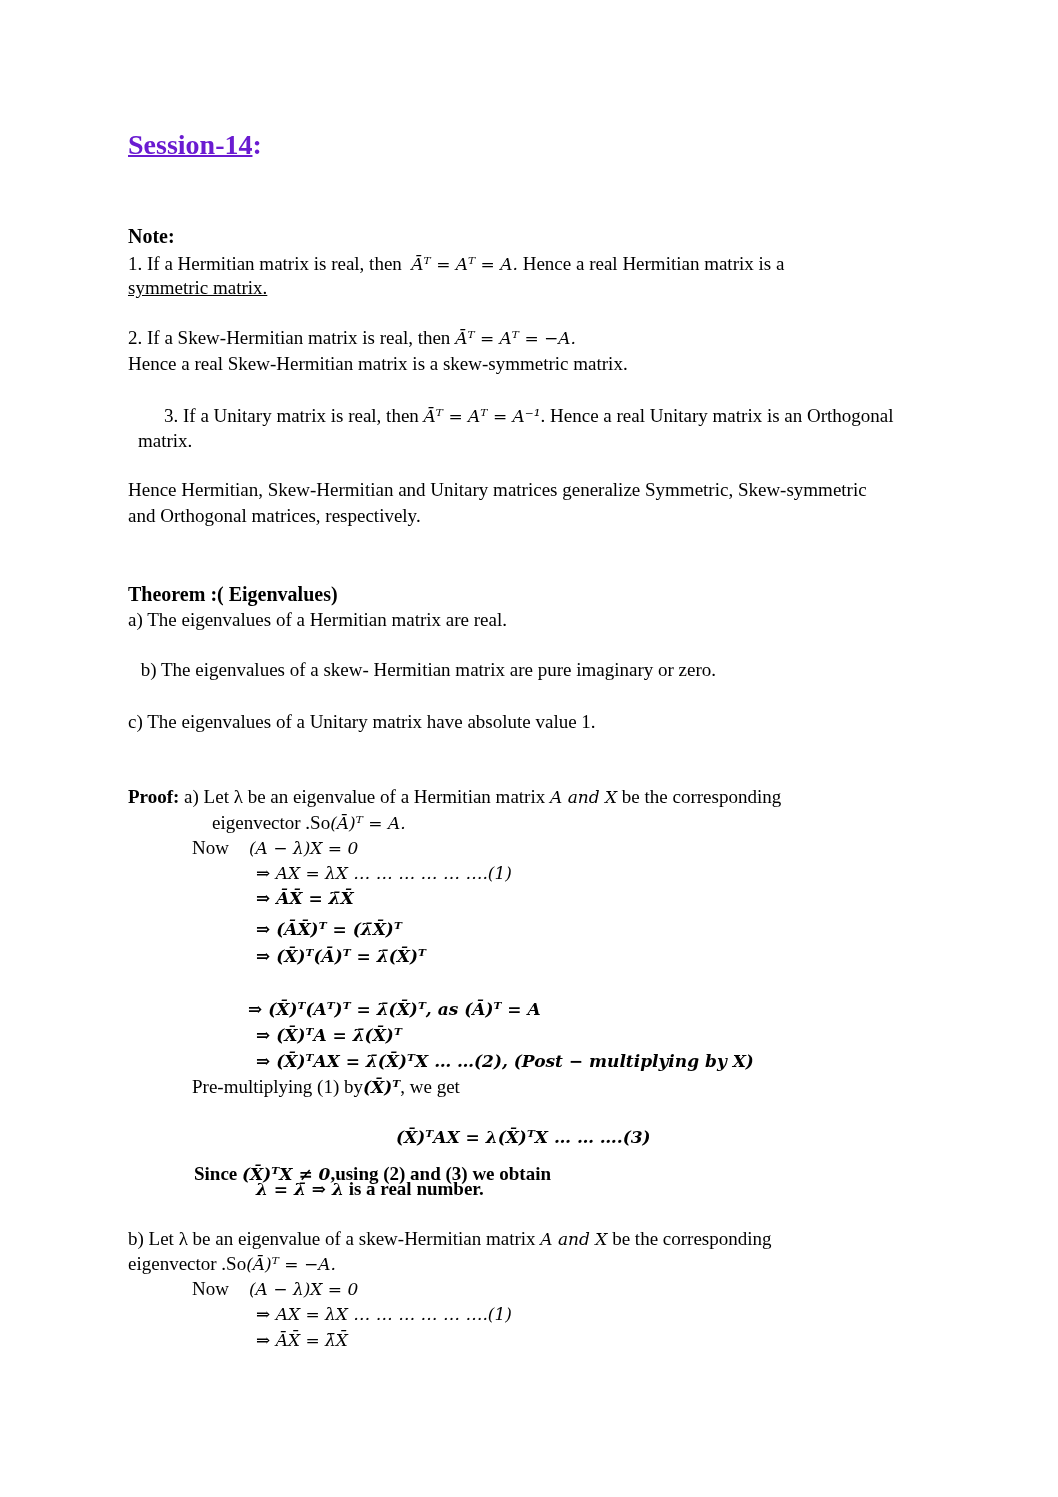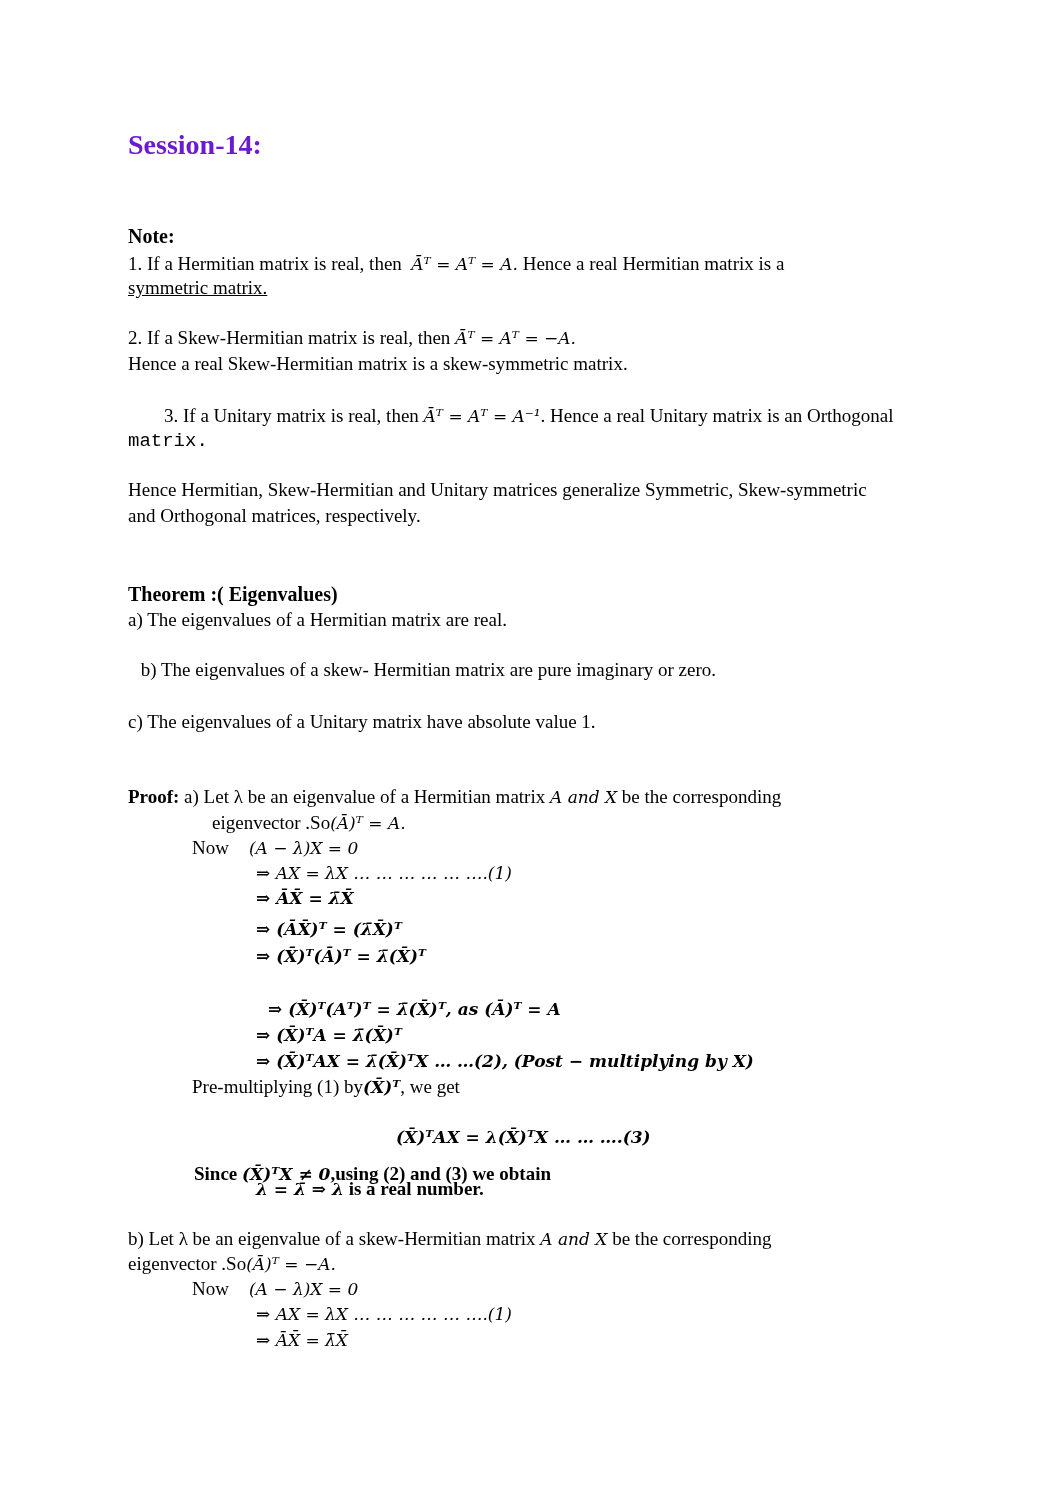--- a/index.html
+++ b/index.html
@@ -1,58 +1,58 @@
 <!DOCTYPE html>
 <html><head>
 <meta charset="utf-8">
 <style>
   html, body { margin: 0; padding: 0; background: #ffffff; }
   body { width: 1058px; height: 1497px; position: relative; overflow: hidden;
          font-family: "Liberation Serif", serif; color: #000; }
   .ln { position: absolute; white-space: nowrap; font-size: 19px; line-height: 22px; }
   .title { position: absolute; left: 128px; top: 128px; font-size: 28px; font-weight: bold;
            color: #6a1bd1; line-height: 34px; }
-  .title .u { text-decoration-thickness: 2px; }
+  .title .u { text-decoration: underline; text-decoration-thickness: 2px; }
   .h { position: absolute; font-size: 20px; font-weight: bold; line-height: 32px; }
   .m { font-family: "DejaVu Serif", serif; font-style: italic; font-size: 17px; }
   .mb { font-family: "DejaVu Serif", serif; font-style: italic; font-weight: bold; font-size: 17px; }
   .b { font-weight: bold; }
 </style>
 </head>
 <body>
 
 <div class="title"><span class="u">Session-14</span><span>:</span></div>
 
 <div class="h" style="left:128px;top:220px;">Note:</div>
 
 <div class="ln" style="left:128px;top:253px;"><span>1. If a Hermitian matrix is real, then</span>&nbsp;&nbsp;<span class="m">Āᵀ = Aᵀ = A.</span><span> Hence a real Hermitian matrix is a</span></div>
 <div class="ln" style="left:128px;top:277px;text-decoration:underline;">symmetric matrix.</div>
 
 <div class="ln" style="left:128px;top:327px;"><span>2. If a Skew-Hermitian matrix is real, then</span> <span class="m">Āᵀ = Aᵀ = −A.</span></div>
 <div class="ln" style="left:128px;top:353px;">Hence a real Skew-Hermitian matrix is a skew-symmetric matrix.</div>
 
 <div class="ln" style="left:128px;top:405px;margin-left:36px;"><span>3. If a Unitary matrix is real, then</span> <span class="m">Āᵀ = Aᵀ = A⁻¹</span><span>. Hence a real Unitary matrix is an Orthogonal</span></div>
-<div class="ln" style="left:128px;top:430px;font-family:Liberation Mono, monospace;">matrix.</div>
+<div class="ln" style="left:138px;top:430px;">matrix.</div>
 
 <div class="ln" style="left:128px;top:479px;">Hence Hermitian, Skew-Hermitian and Unitary matrices generalize Symmetric, Skew-symmetric</div>
 <div class="ln" style="left:128px;top:505px;">and Orthogonal matrices, respectively.</div>
 
 <div class="h" style="left:128px;top:578px;">Theorem :( Eigenvalues)</div>
 <div class="ln" style="left:128px;top:609px;">a) The eigenvalues of a Hermitian matrix are real.</div>
 <div class="ln" style="left:136px;top:659px;white-space:pre;"> b) The eigenvalues of a skew- Hermitian matrix are pure imaginary or zero.</div>
 <div class="ln" style="left:128px;top:711px;">c) The eigenvalues of a Unitary matrix have absolute value 1.</div>
 
 <div class="ln" style="left:128px;top:786px;"><span class="b">Proof:</span><span style="white-space:pre"> a) Let λ be an eigenvalue of a Hermitian matrix </span><span class="m">A and X</span><span> be the corresponding</span></div>
 <div class="ln" style="left:212px;top:812px;"><span>eigenvector .So</span><span class="m">(Ā)ᵀ = A.</span></div>
 <div class="ln" style="left:192px;top:837px;"><span>Now</span><span style="display:inline-block;width:20px"></span><span class="m">(A − λ)X = 0</span></div>
 <div class="ln m" style="left:256px;top:862px;">⇒ AX = λX … … … … … ….(1)</div>
 <div class="ln mb" style="left:256px;top:887px;">⇒ ĀX̄ = λ̄X̄</div>
 <div class="ln mb" style="left:256px;top:918px;">⇒ (ĀX̄)ᵀ = (λ̄X̄)ᵀ</div>
 <div class="ln mb" style="left:256px;top:945px;">⇒ (X̄)ᵀ(Ā)ᵀ = λ̄(X̄)ᵀ</div>
-<div class="ln mb" style="left:268px;top:998px;">⇒ (X̄)ᵀ(Aᵀ)ᵀ = λ̄(X̄)ᵀ, as (Ā)ᵀ = A</div>
+<div class="ln mb" style="left:248px;top:998px;">⇒ (X̄)ᵀ(Aᵀ)ᵀ = λ̄(X̄)ᵀ, as (Ā)ᵀ = A</div>
 <div class="ln mb" style="left:256px;top:1024px;">⇒ (X̄)ᵀA = λ̄(X̄)ᵀ</div>
 <div class="ln mb" style="left:256px;top:1050px;">⇒ (X̄)ᵀAX = λ̄(X̄)ᵀX … …(2), (Post −  multiplying by X)</div>
 <div class="ln" style="left:192px;top:1076px;"><span>Pre-multiplying (1) by</span><span class="mb">(X̄)ᵀ</span><span>, we get</span></div>
 <div class="ln mb" style="left:396px;top:1126px;">(X̄)ᵀAX = λ(X̄)ᵀX … … ….(3)</div>
 <div class="ln b" style="left:194px;top:1152px;margin-top:11px;"><span>Since </span><span class="mb">(X̄)ᵀX ≠ 0</span><span>,using (2) and (3) we obtain</span></div>
 <div class="ln b" style="left:256px;top:1178px;"><span class="mb">λ = λ̄ ⇒ λ</span><span> is a real number.</span></div>
 
 <div class="ln" style="left:128px;top:1228px;"><span style="white-space:pre">b) Let λ be an eigenvalue of a skew-Hermitian matrix </span><span class="m">A and X</span><span> be the corresponding</span></div>
 <div class="ln" style="left:128px;top:1253px;"><span>eigenvector .So</span><span class="m">(Ā)ᵀ = −A.</span></div>
 <div class="ln" style="left:192px;top:1278px;"><span>Now</span><span style="display:inline-block;width:20px"></span><span class="m">(A − λ)X = 0</span></div>

